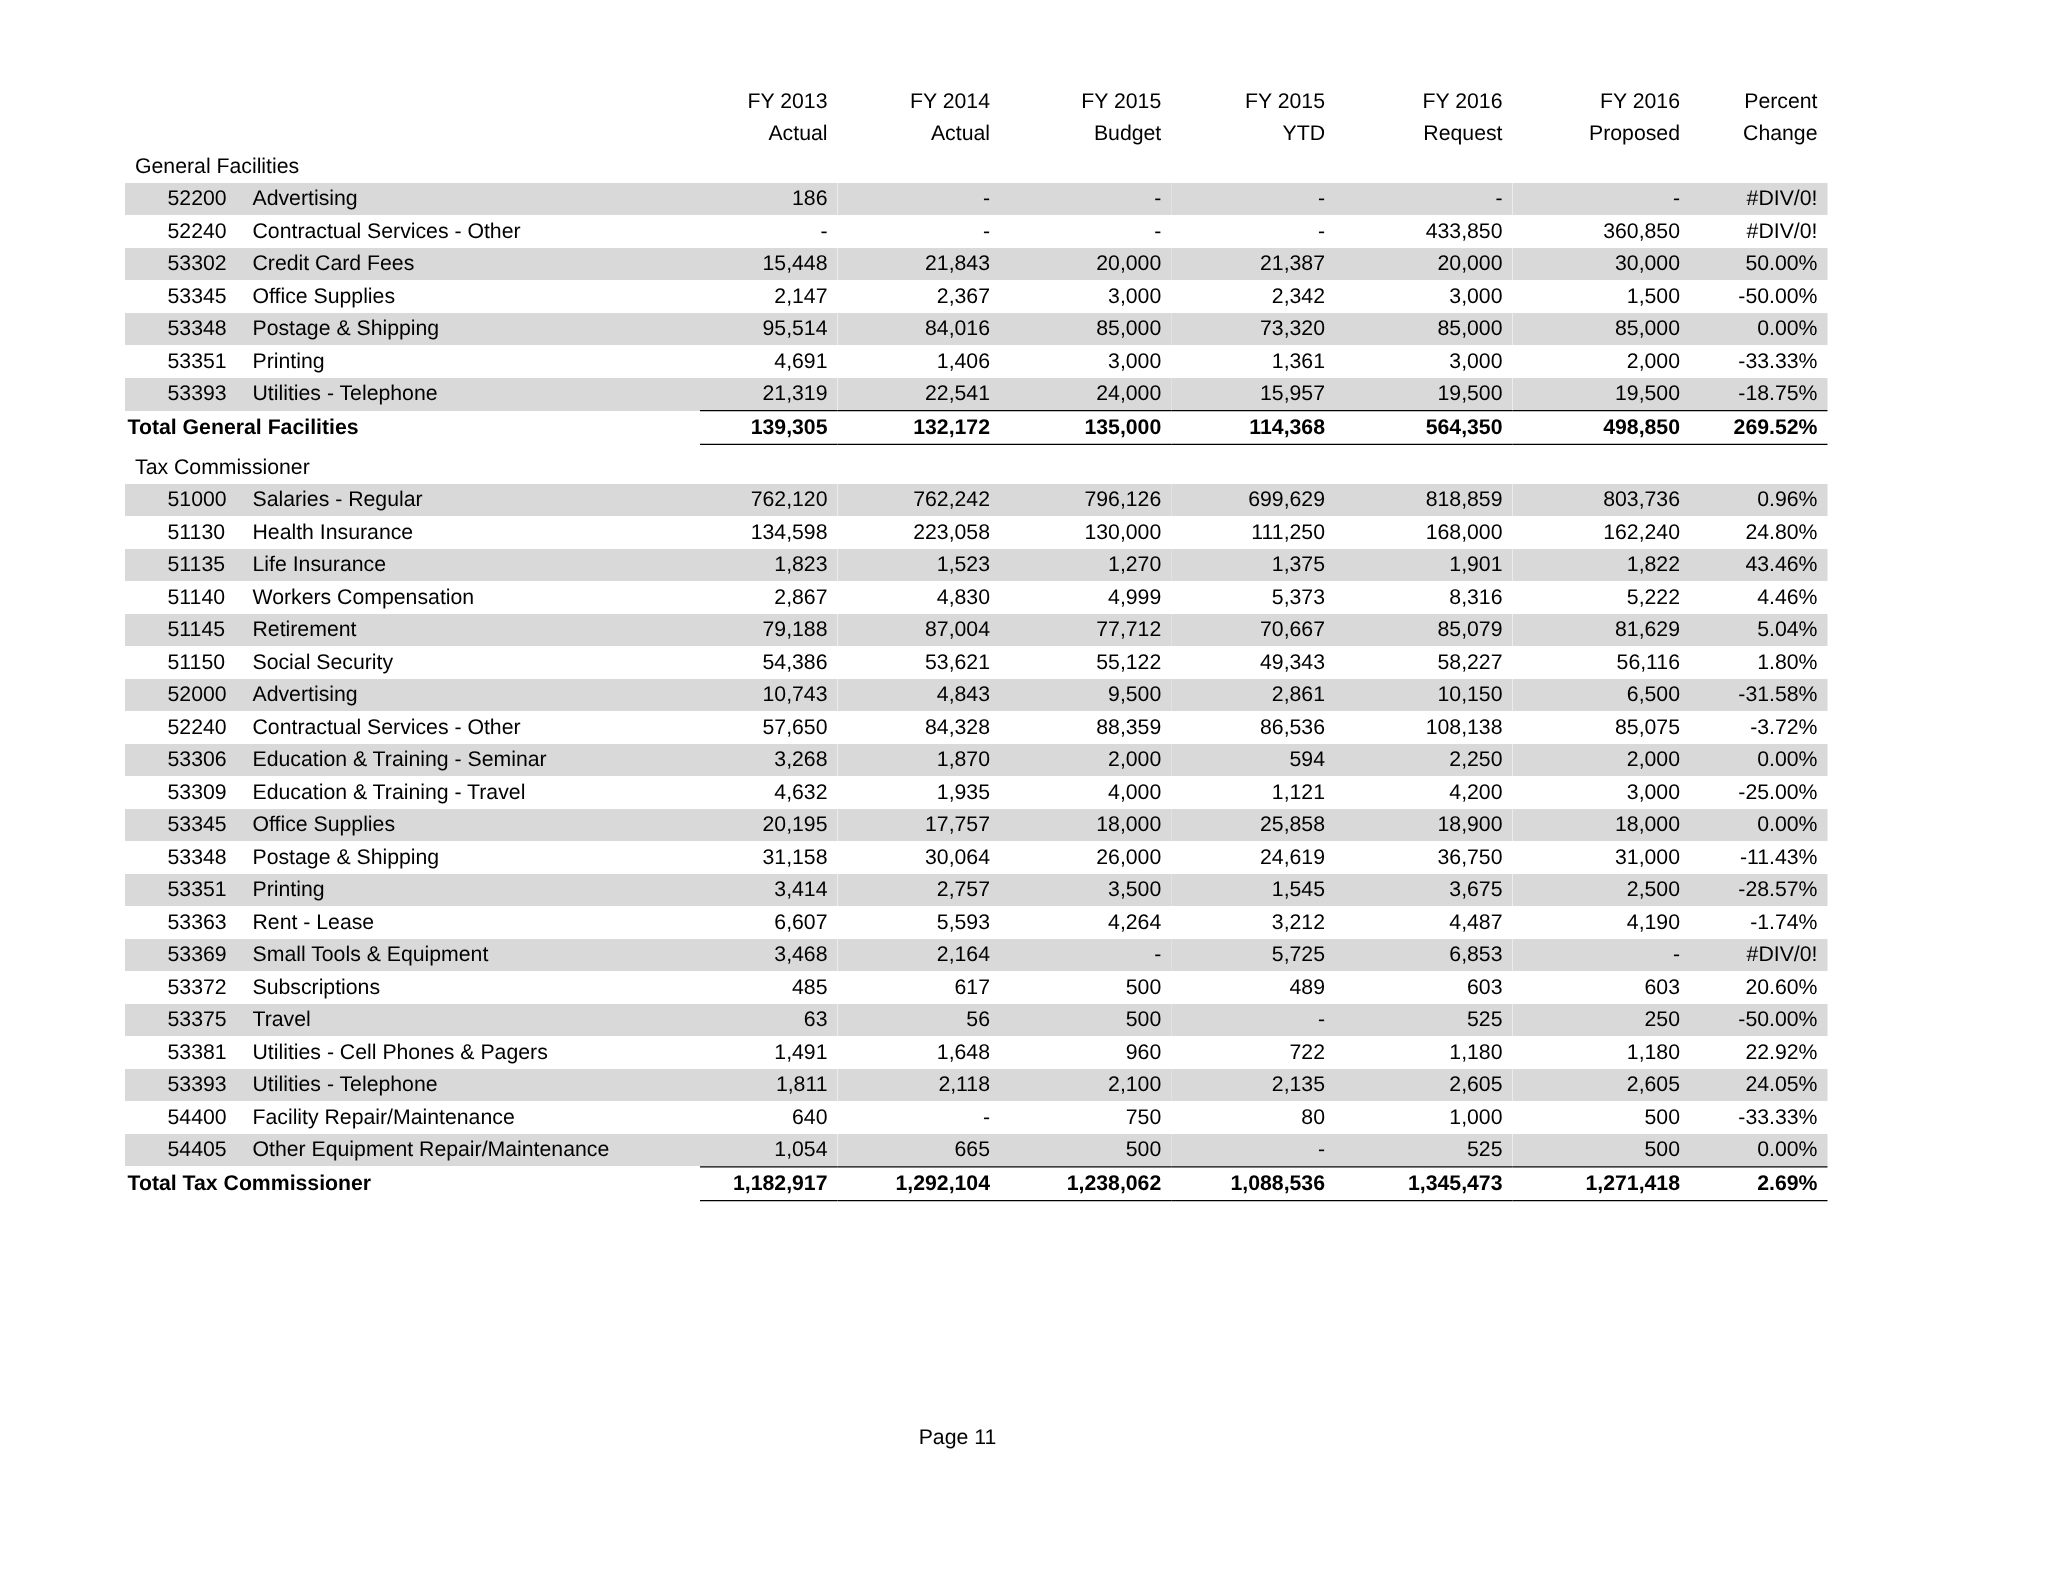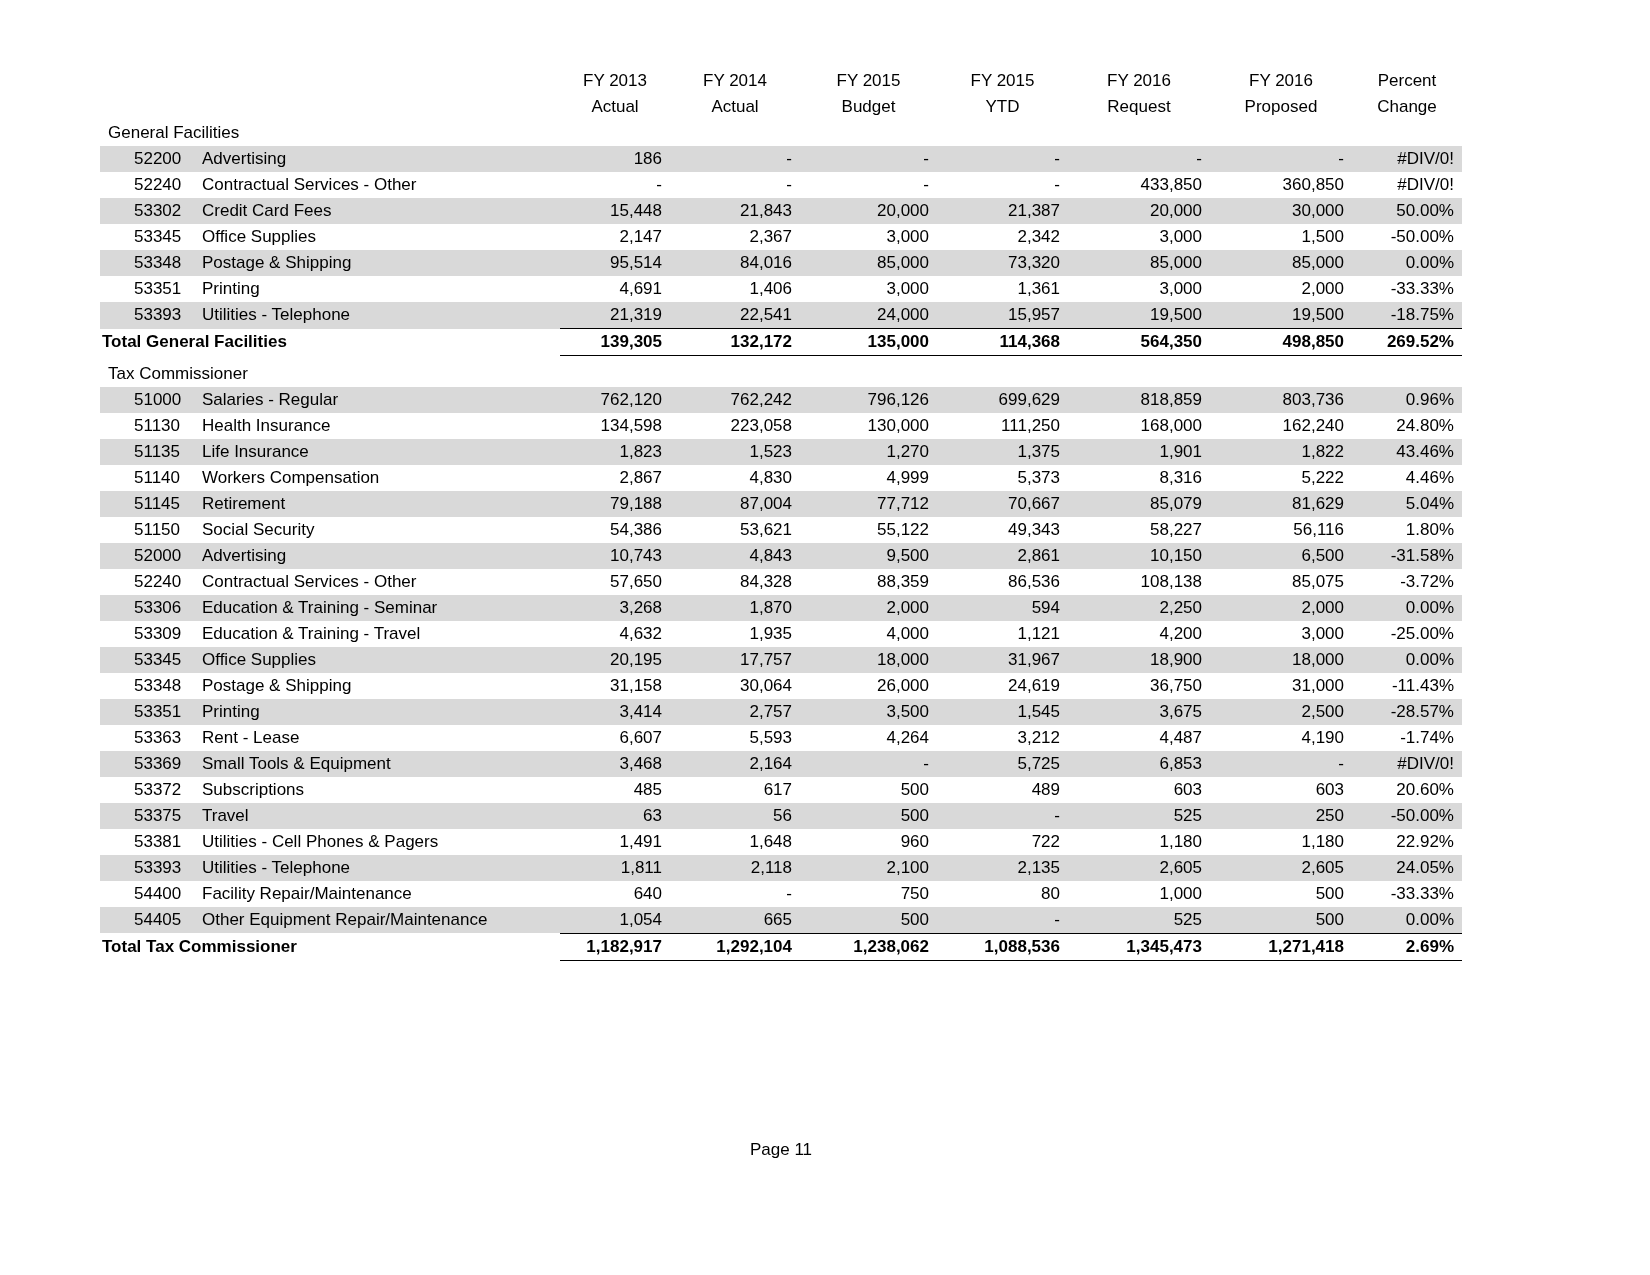--- a/index.html
+++ b/index.html
@@ -28,21 +28,21 @@
   table.budget th, table.budget td {
     padding: 0 8px;
     height: 26px;
     line-height: 26px;
     white-space: nowrap;
     overflow: hidden;
     font-weight: normal;
   }
   th.colhead {
     font-weight: bold;
-    text-align: center;
+    text-align: right;
     vertical-align: bottom;
   }
   td.num { text-align: right; }
   tr.shaded td { background: #d9d9d9; }
   td.label-cell { text-align: left; padding-left: 0; }
   .code {
     display: inline-block;
     margin-left: 26px;
     width: 62px;
   }
@@ -53,21 +53,21 @@
   }
   tr.total-row td { font-weight: bold; margin-left: 39px; }
   tr.total-row td.total-label { padding-left: 2px; }
   tr.total-row td.tval {
     border-top: 1.5px solid #000;
     border-bottom: 1.5px solid #000;
   }
   tr.spacer td { height: 5px; line-height: 5px; padding: 0; }
   .footer {
     position: absolute;
-    left: 100px;
+    left: 85px;
     top: 1140px;
     width: 1362px;
     text-align: center;
     font-size: 17px;
     color: #000;
   }
 </style>
 </head>
 <body>
 
@@ -294,21 +294,21 @@
             <td class="num">1,121</td>
             <td class="num">4,200</td>
             <td class="num">3,000</td>
             <td class="num">-25.00%</td>
           </tr>
           <tr class="shaded">
             <td class="label-cell"><span class="code">53345</span><span class="desc">Office Supplies</span></td>
             <td class="num">20,195</td>
             <td class="num">17,757</td>
             <td class="num">18,000</td>
-            <td class="num">31,967</td>
+            <td class="num">25,858</td>
             <td class="num">18,900</td>
             <td class="num">18,000</td>
             <td class="num">0.00%</td>
           </tr>
           <tr class="">
             <td class="label-cell"><span class="code">53348</span><span class="desc">Postage &amp; Shipping</span></td>
             <td class="num">31,158</td>
             <td class="num">30,064</td>
             <td class="num">26,000</td>
             <td class="num">24,619</td>

